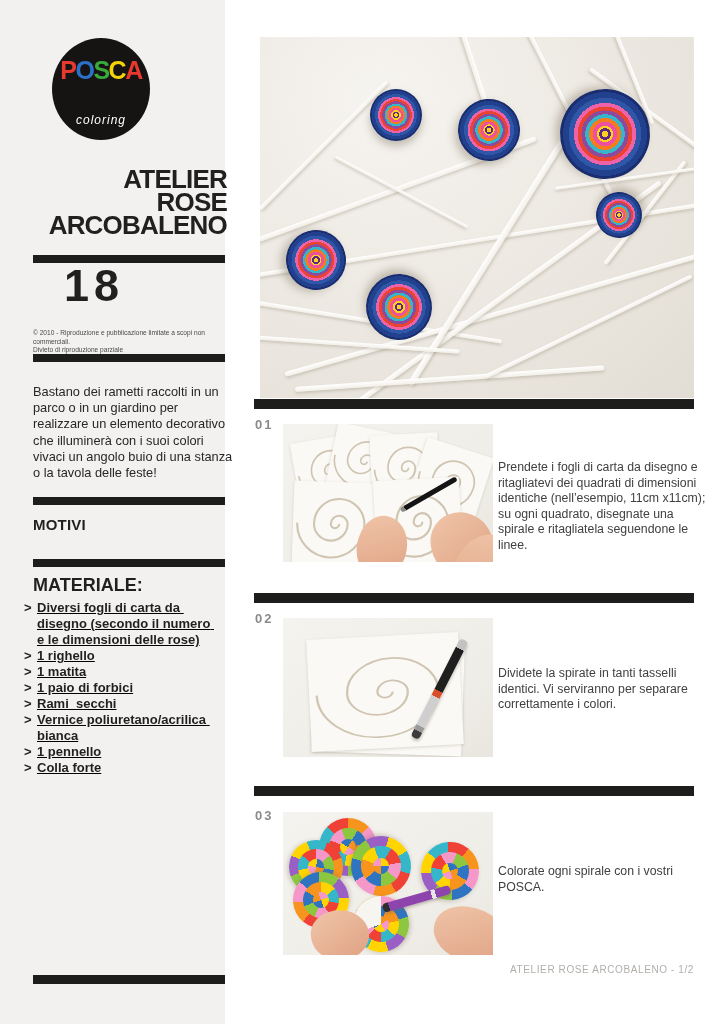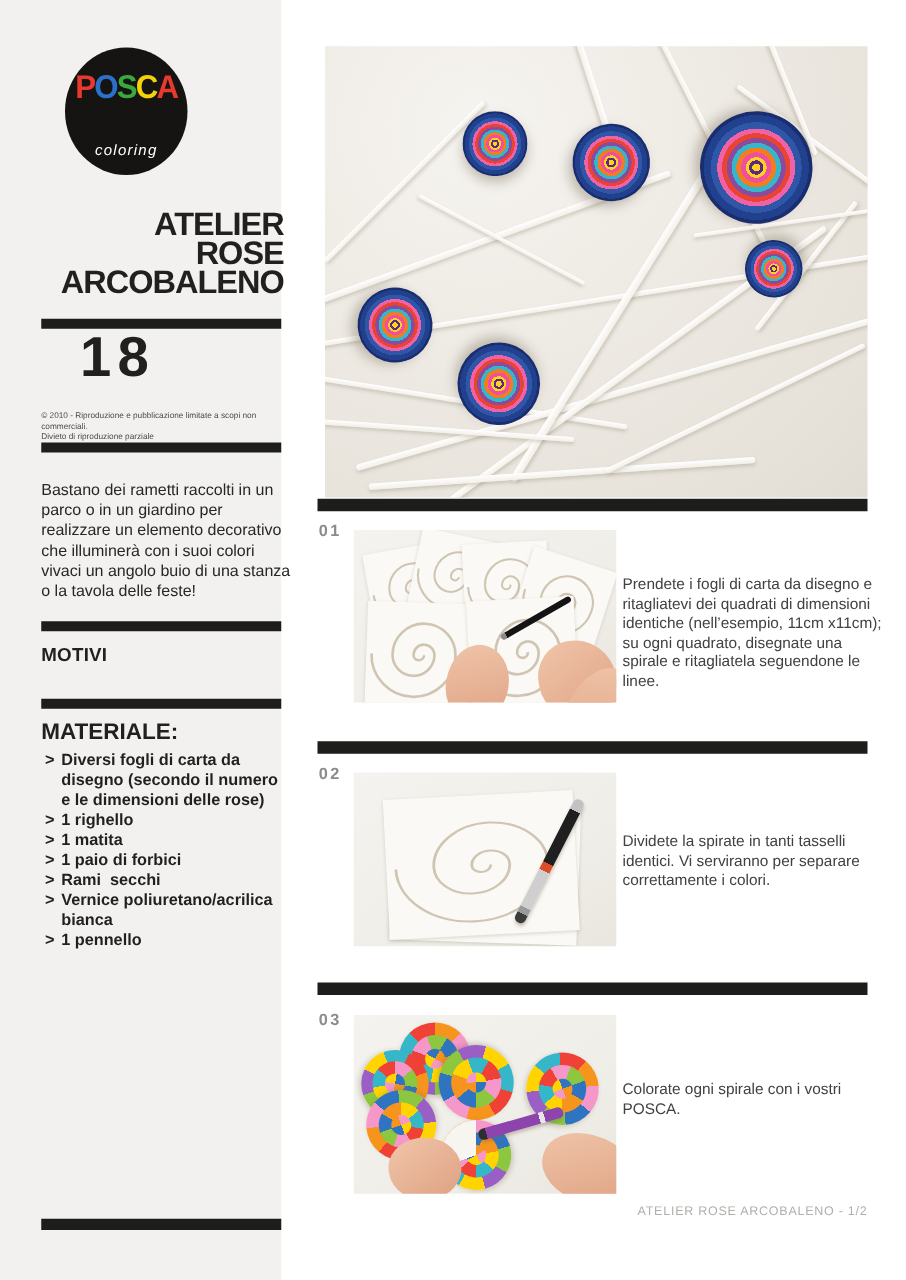--- a/index.html
+++ b/index.html
@@ -21,21 +21,21 @@
   .bar-title { top:255px; }
   .issue-number { position:absolute; left:33px; top:263px; font-size:45px; font-weight:bold; letter-spacing:5px; color:#221f1f; line-height:1;margin-left:31px; }
   .website { position:absolute; left:33px; top:305px; font-size:19.5px; font-weight:bold; color:#221f1f; letter-spacing:0.2px; }
   .copyright { position:absolute; left:33px; top:329px; width:194px; font-size:6.6px; line-height:8.6px; color:#4a4a4a; }
   .bar-copy { top:354px; }
   .intro { position:absolute; left:33px; top:384px; width:200px; font-size:12.8px; line-height:16.2px; color:#272727; }
   .bar-motivi { top:497px; }
   .motivi { position:absolute; left:33px; top:516px; font-size:15px; font-weight:bold; color:#221f1f; letter-spacing:0.2px; }
   .bar-materiale { top:559px; }
   .materiale { position:absolute; left:33px; top:575px; font-size:18px; font-weight:bold; color:#221f1f; }
-  .materials { position:absolute; left:36px; top:600px; width:190px; list-style:none; }
+  .materials { position:absolute; left:24px; top:600px; width:190px; list-style:none;text-decoration:underline; }
   .materials li { position:relative; padding-left:13px; font-size:13px; font-weight:bold; color:#221f1f;
                   line-height:16px; margin-bottom:0; white-space:pre-wrap; }
   .materials li::before { content:">"; position:absolute; left:0; top:0; }
   .bar-bottom { top:975px; height:9px; }
 
   
   .rbar { position:absolute; left:254px; width:440px; height:10px; background:#1d1d1b; }
   .rbar1 { top:399px; } .rbar2 { top:593px; } .rbar3 { top:786px; }
   .step-num { position:absolute; left:255px; font-size:13px; font-weight:bold; color:#8b8b8b; letter-spacing:2px; }
   .sn1 { top:417px; } .sn2 { top:611px; } .sn3 { top:808px; }
@@ -129,20 +129,21 @@
   <div class="materiale">MATERIALE:</div>
 
   <ul class="materials">
     <li>Diversi fogli di carta da disegno (secondo il numero e le dimensioni delle rose)</li>
     <li>1 righello</li>
     <li>1 matita</li>
     <li>1 paio di forbici</li>
     <li>Rami  secchi</li>
     <li>Vernice poliuretano/acrilica bianca</li>
     <li>1 pennello</li>
+    <li>Colla forte</li>
   </ul>
 
   <div class="bar bar-bottom"></div>
 </div>
 
 <div class="photo main-photo">
 
   <div class="br" style="left:-15px;top:205px;width:310px;height:5px;transform:rotate(-20deg);"></div>
   <div class="br" style="left:-15px;top:238px;width:470px;height:4px;transform:rotate(-9deg);"></div>
   <div class="br" style="left:-15px;top:262px;width:260px;height:4px;transform:rotate(9deg);"></div>

